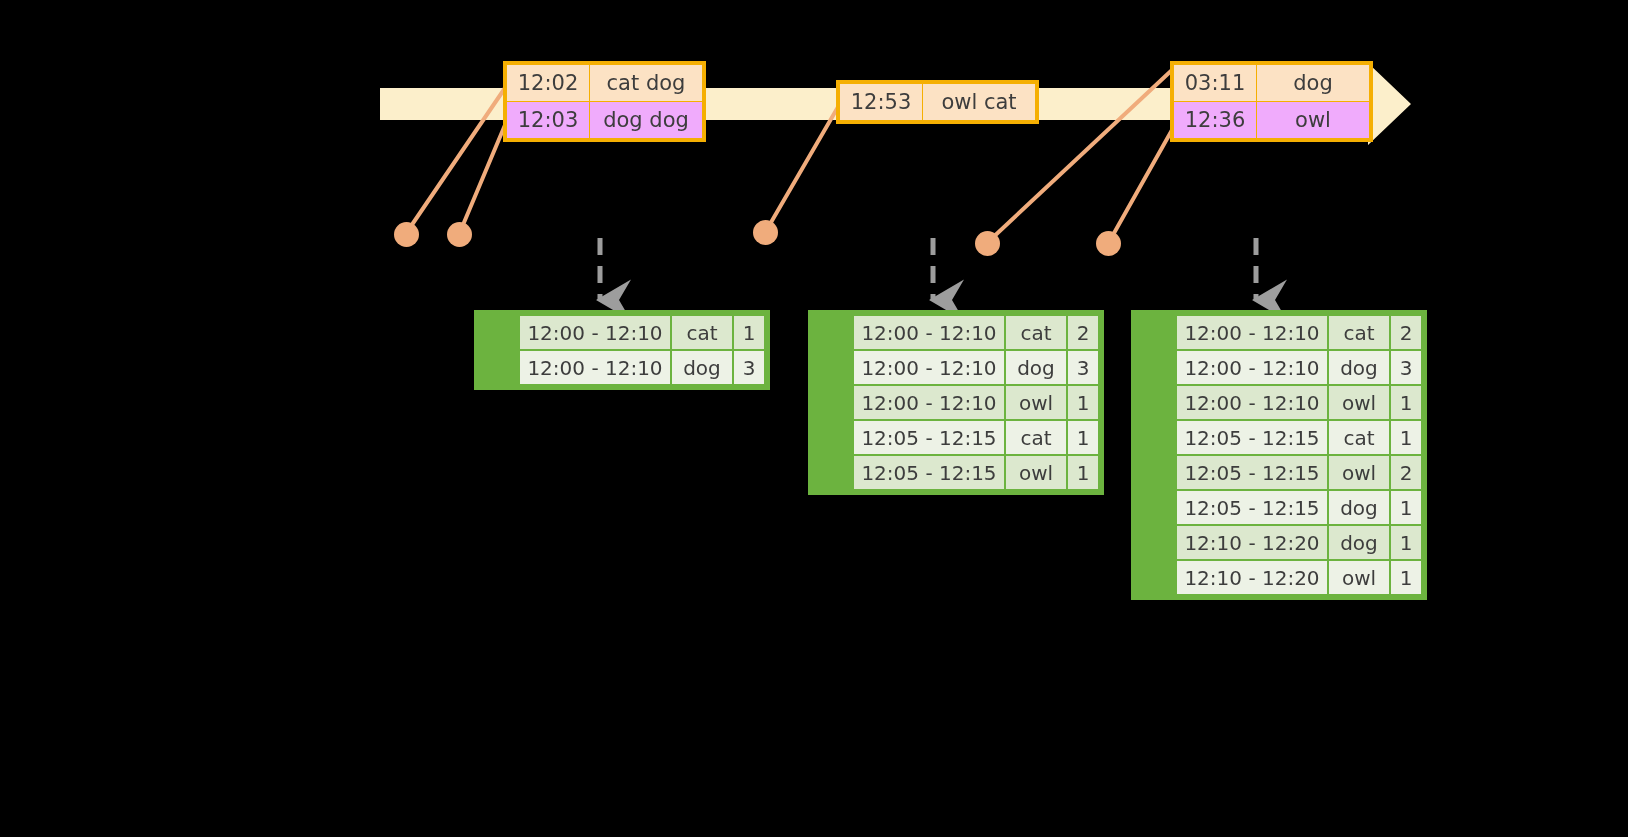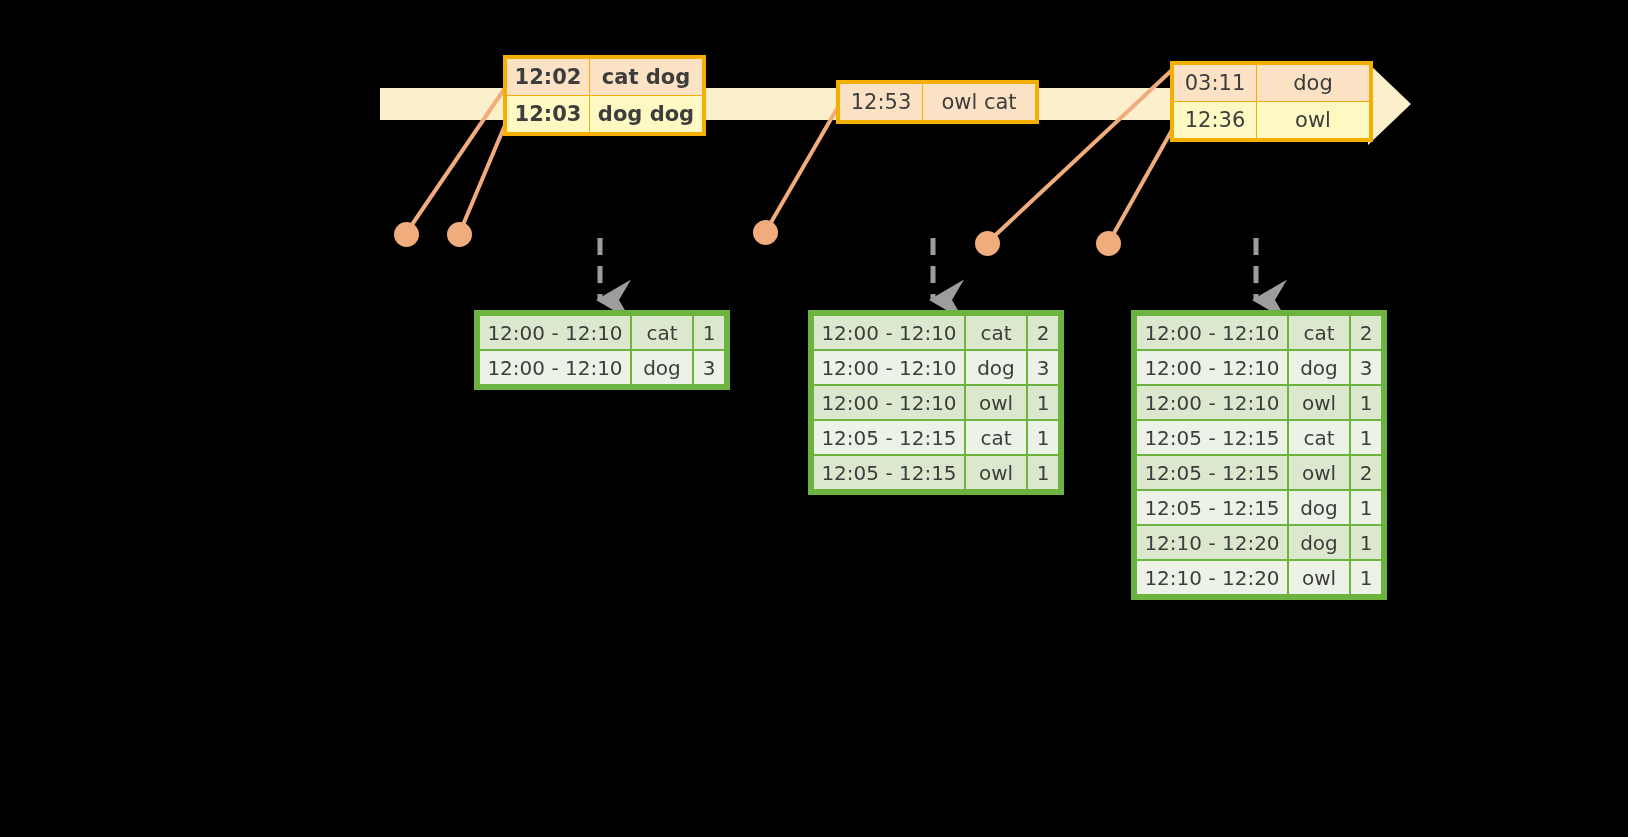--- a/index.html
+++ b/index.html
@@ -23,30 +23,31 @@
     border:1.5px solid #F5AF02;
     font-size:21px;
     color:#3d3d3d;
     text-align:center;
     padding:0;
     height:37px;
     white-space:nowrap;
     box-sizing:border-box;
   }
   .evt-table tr.r-dark td{background:#FCE2C4;}
-  .evt-table tr.r-light td{background:#fef9c3;}
+  .evt-table tr.r-light td{background:#f0abfc;}
   .evt-time{width:83px;}
   .evt-words{width:113px;}
 
   
   .res-table{
     position:absolute;
     border:4px solid #6CB33F;
     box-sizing:border-box;
     background:#6CB33F;
+    padding-left:40px;
   }
   .res-table table{border-collapse:separate;border-spacing:2px;}
   .res-table td{
     font-size:20px;
     color:#3d3d3d;
     text-align:center;
     height:33px;
     padding:0 6px;
     white-space:nowrap;
     box-sizing:border-box;
@@ -85,21 +86,21 @@
         <path d="M 0.4 1.2 L 4.5 8.2 L 8.6 1.2 L 4.5 3.6 Z" fill="#9D9D9D"></path>
       </marker>
     </defs>
     <g stroke="#9D9D9D" stroke-width="5" stroke-dasharray="17 11" fill="none" marker-end="url(#gArrow)">
       <line x1="600" y1="238" x2="600" y2="300"></line>
       <line x1="933" y1="238" x2="933" y2="300"></line>
       <line x1="1256" y1="238" x2="1256" y2="300"></line>
     </g>
   </svg>
 
-  <div class="evt-table" style="left:503px;top:55px;font-weight:bold;">
+  <div class="evt-table" style="left:503px;top:61px;">
     <table>
       <tbody>
           <tr class="r-dark">
         <td class="evt-time">12:02</td>
         <td class="evt-words">cat dog</td>
       </tr>
       <tr class="r-light">
         <td class="evt-time">12:03</td>
         <td class="evt-words">dog dog</td>
       </tr>

